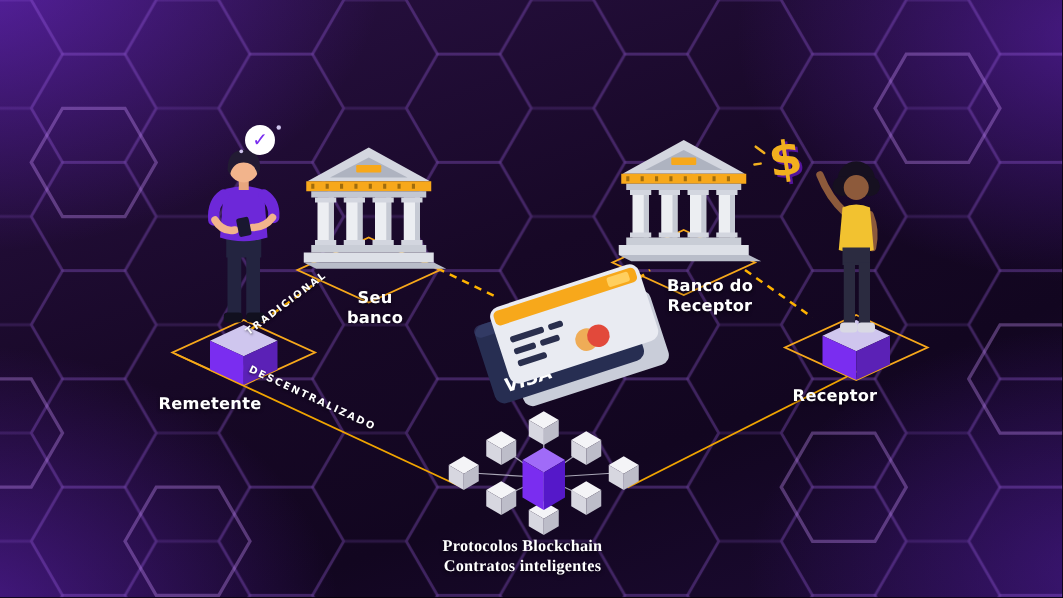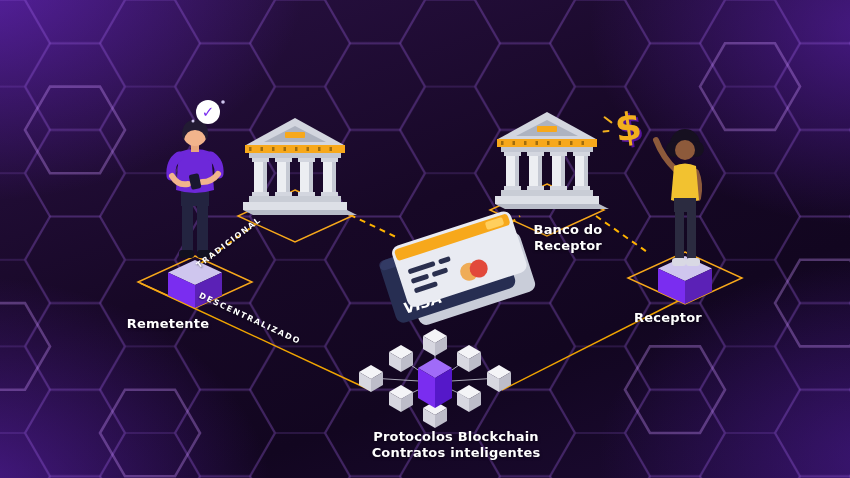--- a/index.html
+++ b/index.html
@@ -209,22 +209,24 @@
       <use href="#cube" x="0" y="26"></use>
       <g>
         <path d="M0 -24 L17 -14 L0 -4 L-17 -14 Z" fill="#a06bf8"></path>
         <path d="M-17 -14 L0 -4 L0 26 L-17 16 Z" fill="#7a2df0"></path>
         <path d="M17 -14 L0 -4 L0 26 L17 16 Z" fill="#5518c9"></path>
       </g>
     </g>
   </svg>
 
   <div class="label" style="left:106px; top:316px; width:124px;">Remetente</div>
+  <div class="label" style="left:250px; top:231px; width:100px;">Seu
+banco</div>
   <div class="label" style="left:516px; top:222px; width:104px;">Banco do
 Receptor</div>
   <div class="label" style="left:606px; top:310px; width:124px;">Receptor</div>
-  <div class="label" style="left:346px; top:429px; width:220px;">Protocolos Blockchain
+  <div class="label" style="left:308px; top:429px; width:220px;font-family:Liberation Serif, serif;">Protocolos Blockchain
 Contratos inteligentes</div>
 
   <div class="lbl-path" style="left:189px; top:238px; width:80px; transform:rotate(-37deg);">TRADICIONAL</div>
   <div class="lbl-path" style="left:190px; top:314px; width:120px; transform:rotate(25deg);">DESCENTRALIZADO</div>
 
 </div>
 
 </body></html>

